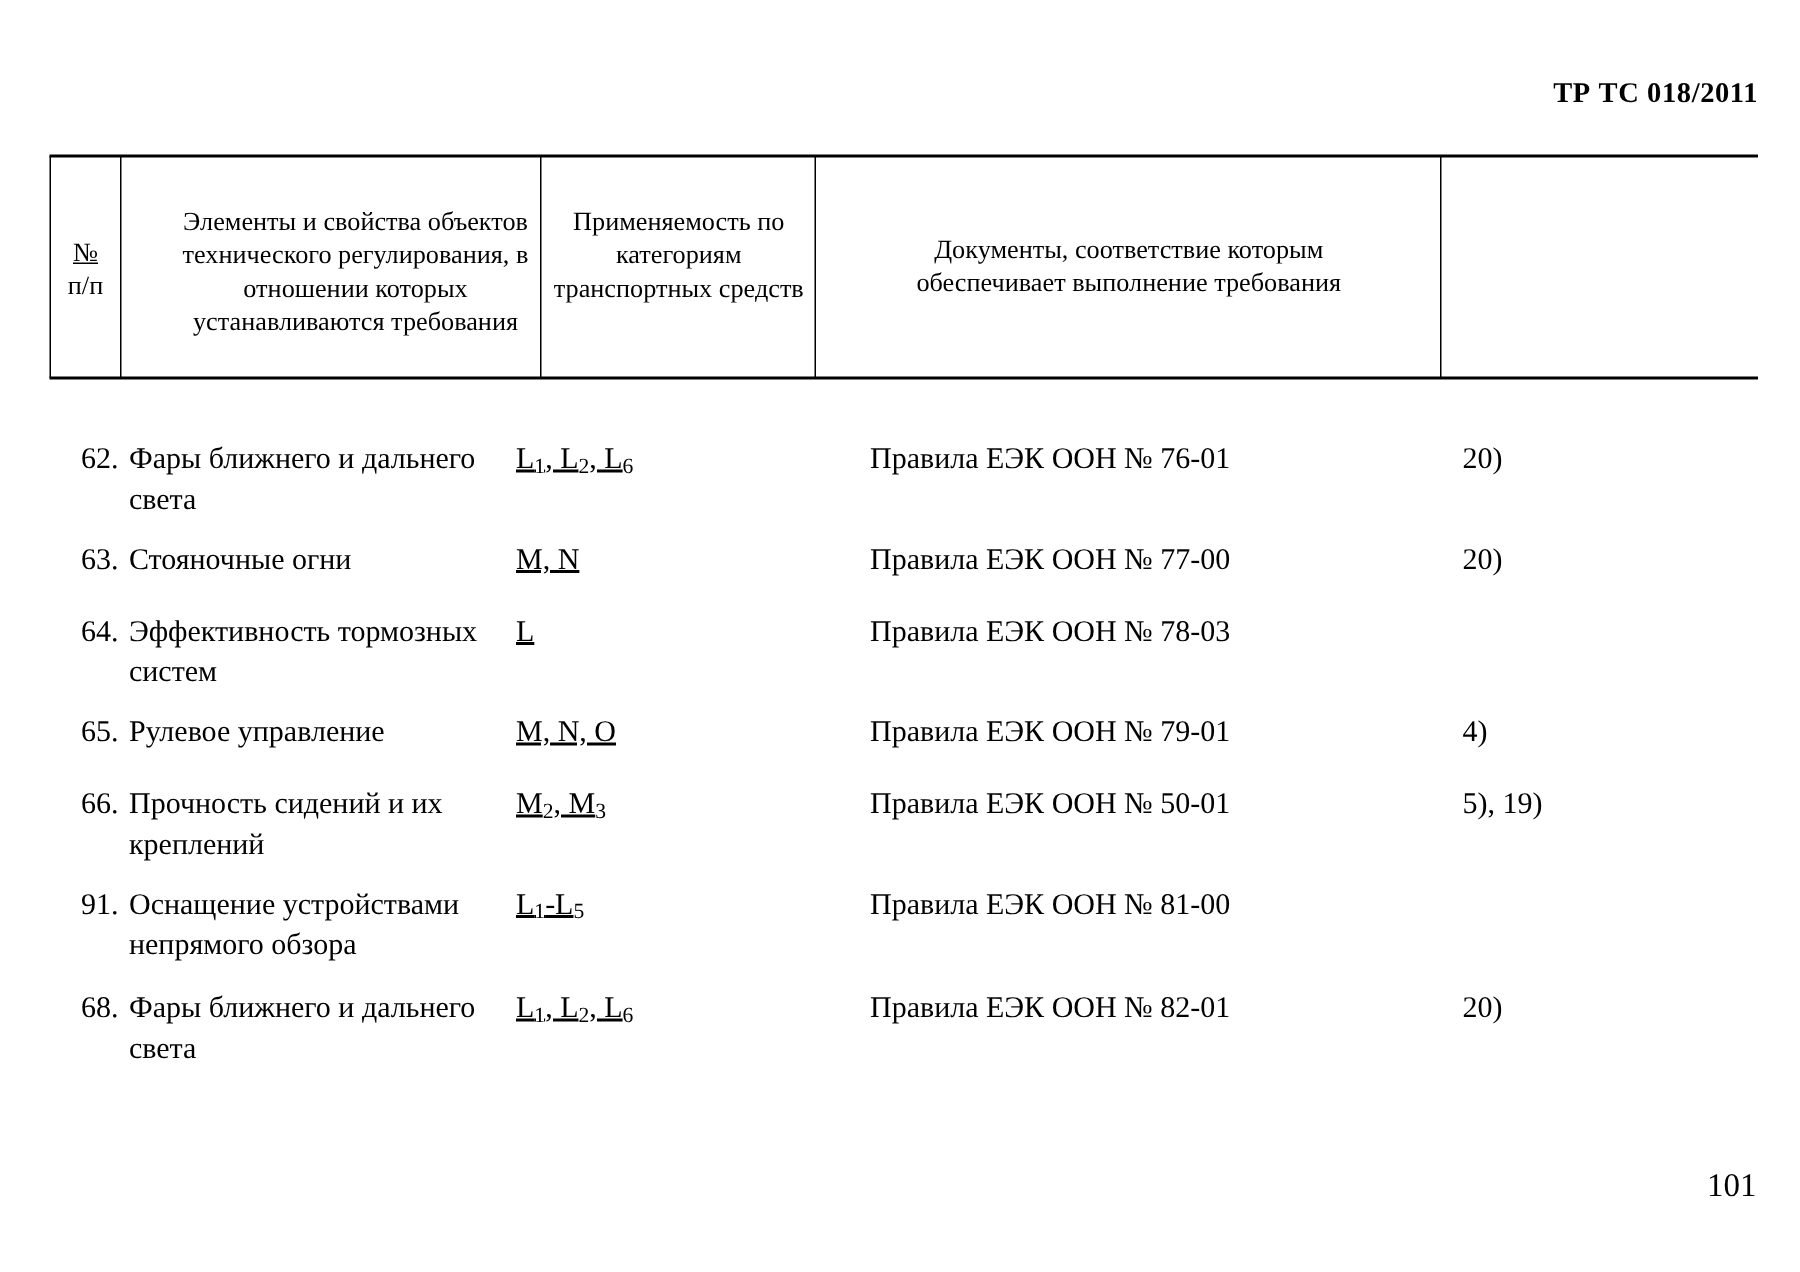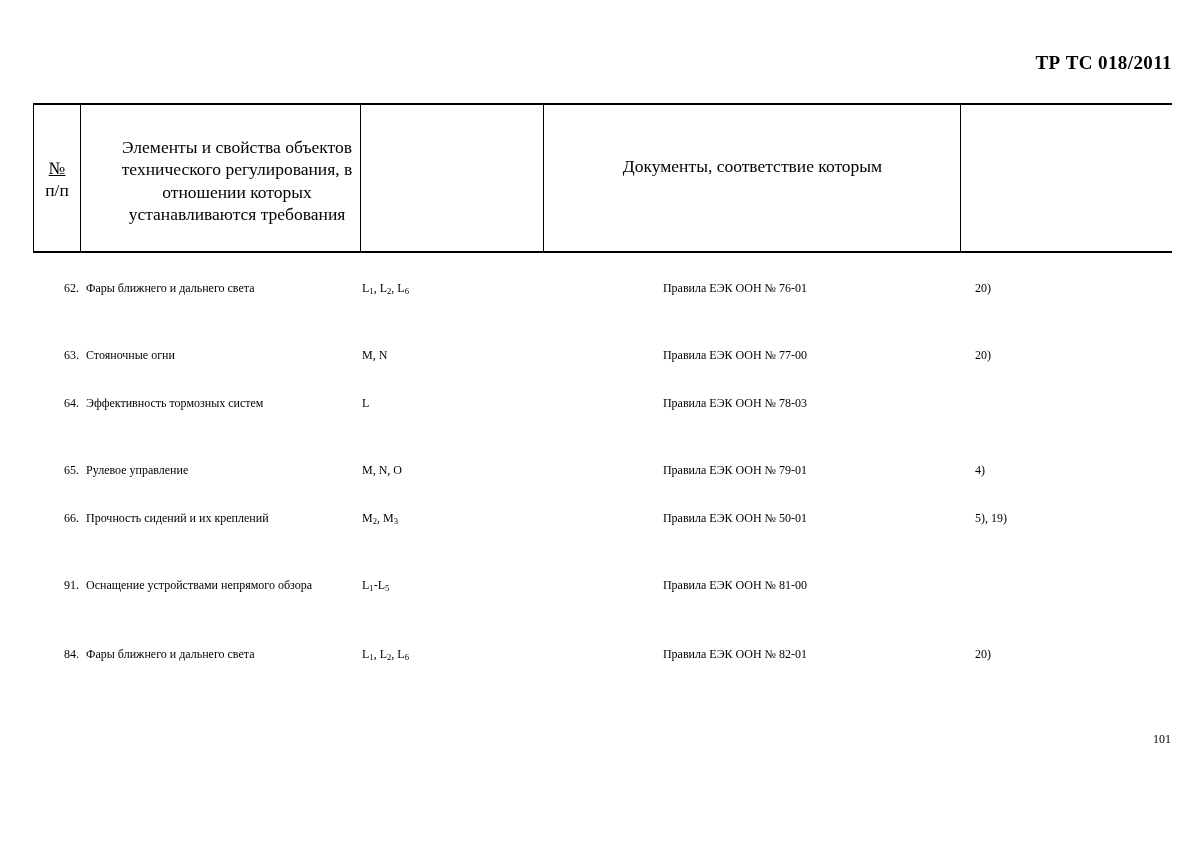--- a/index.html
+++ b/index.html
@@ -69,41 +69,42 @@
   .hcell-cat  { left: 363px; top: 136px; width: 179px; }
   .hcell-doc  { left: 546px; top: 155px; width: 413px; }
   .hcell-note { left: 963px; top: 167px; width: 208px; }
 
   .numero { text-decoration: underline; }
 
   
   .row { position: absolute; left: 0; width: 1200px; }
   .cell {
     position: absolute;
-    font-size: 12px;
+    font-size: 20px;
     line-height: 1.33;
+    margin-top: 12px;
   }
   .c-num   { left: 33px;  width: 46px; text-align: right; }
   .c-elem  { left: 86px;  width: 268px; }
-  .c-cat   { left: 362px; width: 176px; }
-  .c-doc   { left: 536px; width: 398px; text-align: center; }
+  .c-cat   { left: 344px; width: 176px; text-decoration: underline; }
+  .c-doc   { left: 580px; width: 398px; }
   .c-note  { left: 975px; width: 200px; }
 
   .cell sub {
     font-size: 0.72em;
     vertical-align: -0.22em;
     line-height: 0;
   }
 
   
   .folio {
     position: absolute;
     right: 29px;
-    top: 732px;
-    font-size: 12px;
+    top: 777px;
+    font-size: 22px;
   }
 </style>
 </head>
 <body>
 
 <div class="page">
 
   <div class="running-head">ТР ТС 018/2011</div>
 
   <div class="rule rule-top"></div>
@@ -115,23 +116,25 @@
   <div class="vdiv vdiv-3"></div>
   <div class="vdiv vdiv-4"></div>
 
   <div class="hcell hcell-num">
     <div class="numero">№</div>
     <div>п/п</div>
   </div>
 
   <div class="hcell hcell-elem">Элементы и свойства объектов технического регулирования, в отношении которых устанавливаются требования</div>
 
+  <div class="hcell hcell-cat">Применяемость по категориям транспортных средств</div>
 
   <div class="hcell hcell-doc">
     <div>Документы, соответствие которым</div>
+    <div>обеспечивает выполнение требования</div>
   </div>
 
 
   <div id="rows-host">
       <div class="row" style="top: 281px;">
         <div class="cell c-num">62.</div>
         <div class="cell c-elem">Фары ближнего и дальнего света</div>
         <div class="cell c-cat">L<sub>1</sub>, L<sub>2</sub>, L<sub>6</sub></div>
         <div class="cell c-doc">Правила ЕЭК ООН № 76-01</div>
         <div class="cell c-note">20)</div>
@@ -165,21 +168,21 @@
         <div class="cell c-note">5), 19)</div>
       </div>
       <div class="row" style="top: 578px;">
         <div class="cell c-num">91.</div>
         <div class="cell c-elem">Оснащение устройствами непрямого обзора</div>
         <div class="cell c-cat">L<sub>1</sub>-L<sub>5</sub></div>
         <div class="cell c-doc">Правила ЕЭК ООН № 81-00</div>
         <div class="cell c-note"></div>
       </div>
       <div class="row" style="top: 647px;">
-        <div class="cell c-num">84.</div>
+        <div class="cell c-num">68.</div>
         <div class="cell c-elem">Фары ближнего и дальнего света</div>
         <div class="cell c-cat">L<sub>1</sub>, L<sub>2</sub>, L<sub>6</sub></div>
         <div class="cell c-doc">Правила ЕЭК ООН № 82-01</div>
         <div class="cell c-note">20)</div>
       </div>
     </div>
 
   <div class="folio">101</div>
 
 </div>

